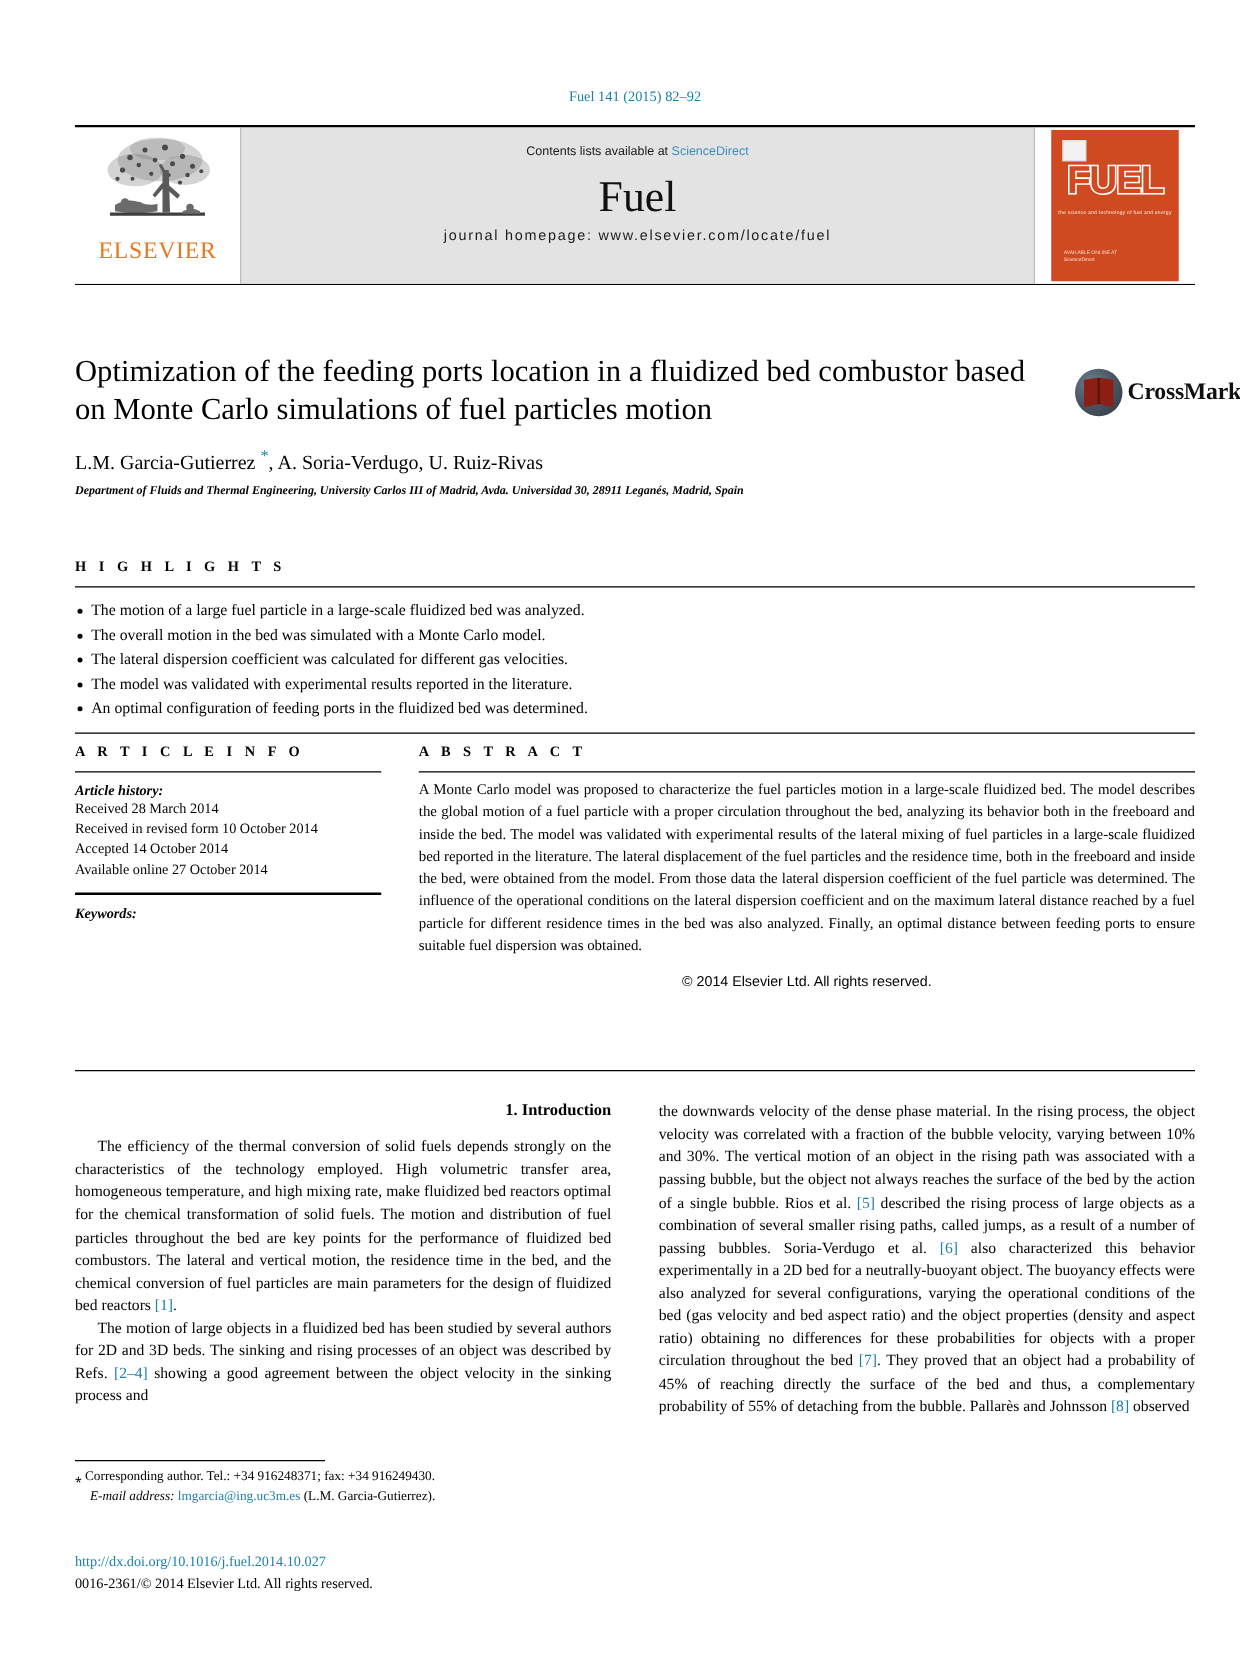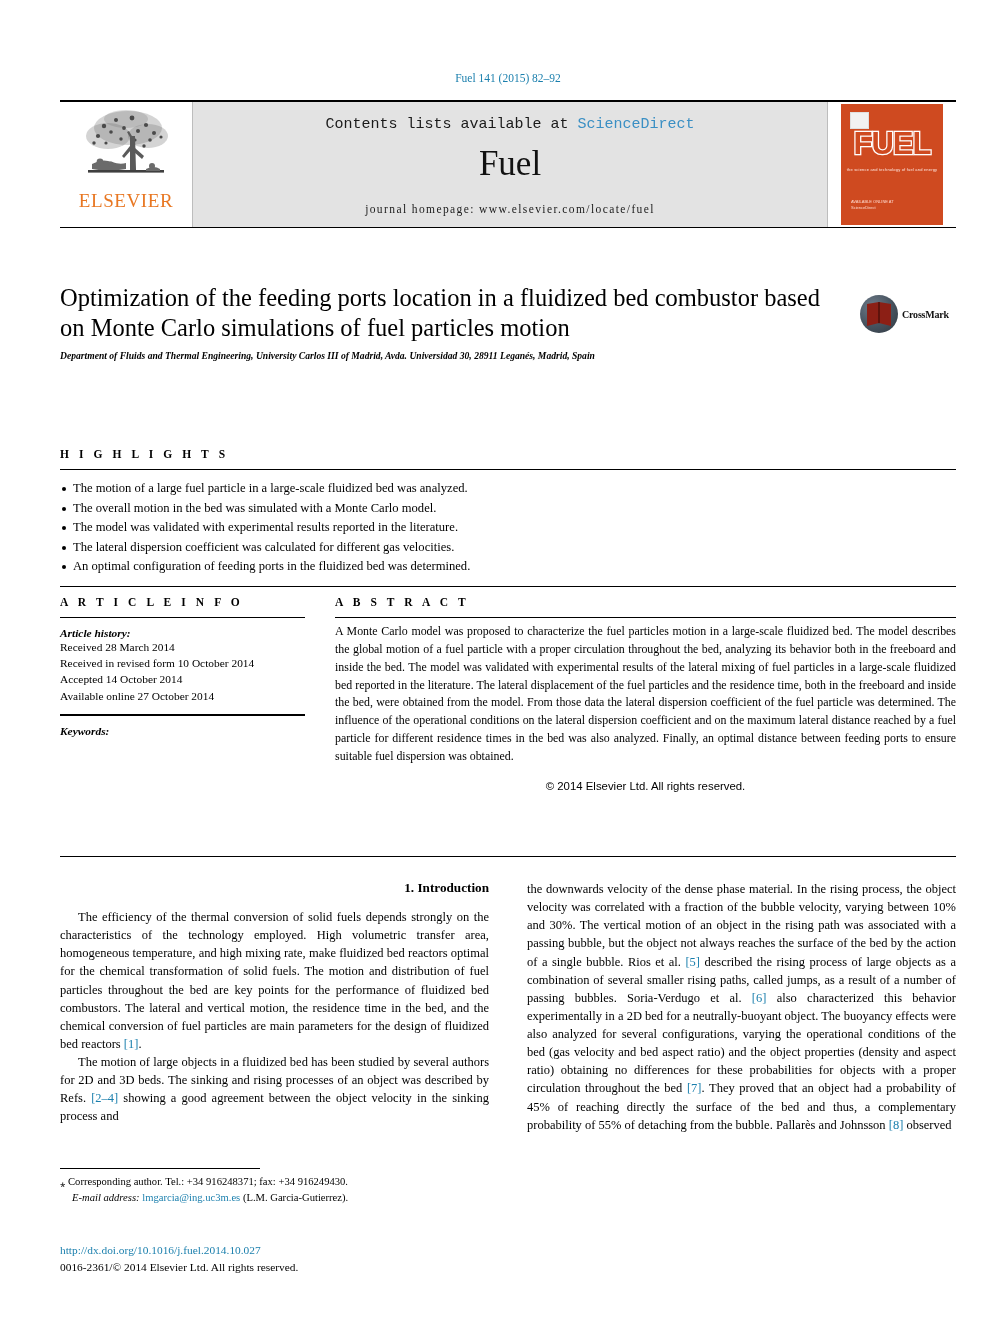--- a/index.html
+++ b/index.html
@@ -77,38 +77,38 @@
     background: #e3e3e3;
     position: relative;
     border-left: 1px solid #bdbdbd;
     border-right: 1px solid #bdbdbd;
     display: flex;
     flex-direction: column;
     align-items: center;
     justify-content: flex-start;
   }
   .contents-line {
-    font-family: Liberation Mono, monospace;
-    font-size: 15px;
+    font-family: Liberation Sans, sans-serif;
+    font-size: 10px;
     margin-top: 14px;
     color: #1a1a1a;
   }
   .sciencedirect { color: #3a8fc4; }
   .journal-name {
     font-family: "Liberation Serif", serif;
     font-size: 35px;
     margin-top: 13px;
     line-height: 1;
     color: #111;
   }
   .homepage-line {
-    font-family: Liberation Serif, serif;
+    font-family: Liberation Sans, sans-serif;
     font-size: 11.5px;
     letter-spacing: 1.4px;
-    margin-top: 22px;
+    margin-top: 8px;
     color: #1a1a1a;
   }
   .cover-block {
     width: 128px;
     flex: 0 0 128px;
     background: #fff;
     display: flex;
     align-items: center;
     justify-content: center;
   }
@@ -219,21 +219,21 @@
   .crossmark-book::after {
     content: "";
     position: absolute;
     left: 11px; top: 0;
     width: 2px; height: 100%;
     background: #5e130c;
   }
   .crossmark-text {
     font-family: "Liberation Serif", serif;
     font-weight: bold;
-    font-size: 10px;
+    font-size: 19px;
     color: #111;
     letter-spacing: -0.2px;
   }
 
   
   .sec-head {
     font-family: "Liberation Serif", serif;
     font-weight: bold;
     font-size: 11.5px;
     letter-spacing: 3.6px;
@@ -451,38 +451,39 @@
           <div class="cover-sub">the science and technology of fuel and energy</div>
           <div class="cover-foot">AVAILABLE ONLINE AT<br>ScienceDirect</div>
         </div>
       </div>
 
     </div>
   </div>
 
   <div class="title-block">
     <h1 class="paper-title">Optimization of the feeding ports location in a fluidized bed combustor based on Monte Carlo simulations of fuel particles motion</h1>
+    <div class="authors"><span>L.M. Garcia-Gutierrez <span class="corr-star">*</span>, A. Soria-Verdugo, U. Ruiz-Rivas</span></div>
     <div class="affiliation">Department of Fluids and Thermal Engineering, University Carlos III of Madrid, Avda. Universidad 30, 28911 Leganés, Madrid, Spain</div>
 
     <div class="crossmark">
       <div class="crossmark-logo">
           <div class="crossmark-book"></div>
         </div>
       <div class="crossmark-text">CrossMark</div>
     </div>
   </div>
 
   <div class="highlights">
     <div class="sec-head">H I G H L I G H T S</div>
     <div class="rule-top"></div>
     <ul class="hl-list">
       <li>The motion of a large fuel particle in a large-scale fluidized bed was analyzed.</li>
       <li>The overall motion in the bed was simulated with a Monte Carlo model.</li>
+      <li>The lateral dispersion coefficient was calculated for different gas velocities.</li>
       <li>The model was validated with experimental results reported in the literature.</li>
-      <li>The lateral dispersion coefficient was calculated for different gas velocities.</li>
       <li>An optimal configuration of feeding ports in the fluidized bed was determined.</li>
     </ul>
     <div class="rule-bottom"></div>
   </div>
 
   <div class="info-abstract">
 
     <div class="col-info">
       <div class="sec-head">A R T I C L E    I N F O</div>
       <div class="hr-thin"></div>

